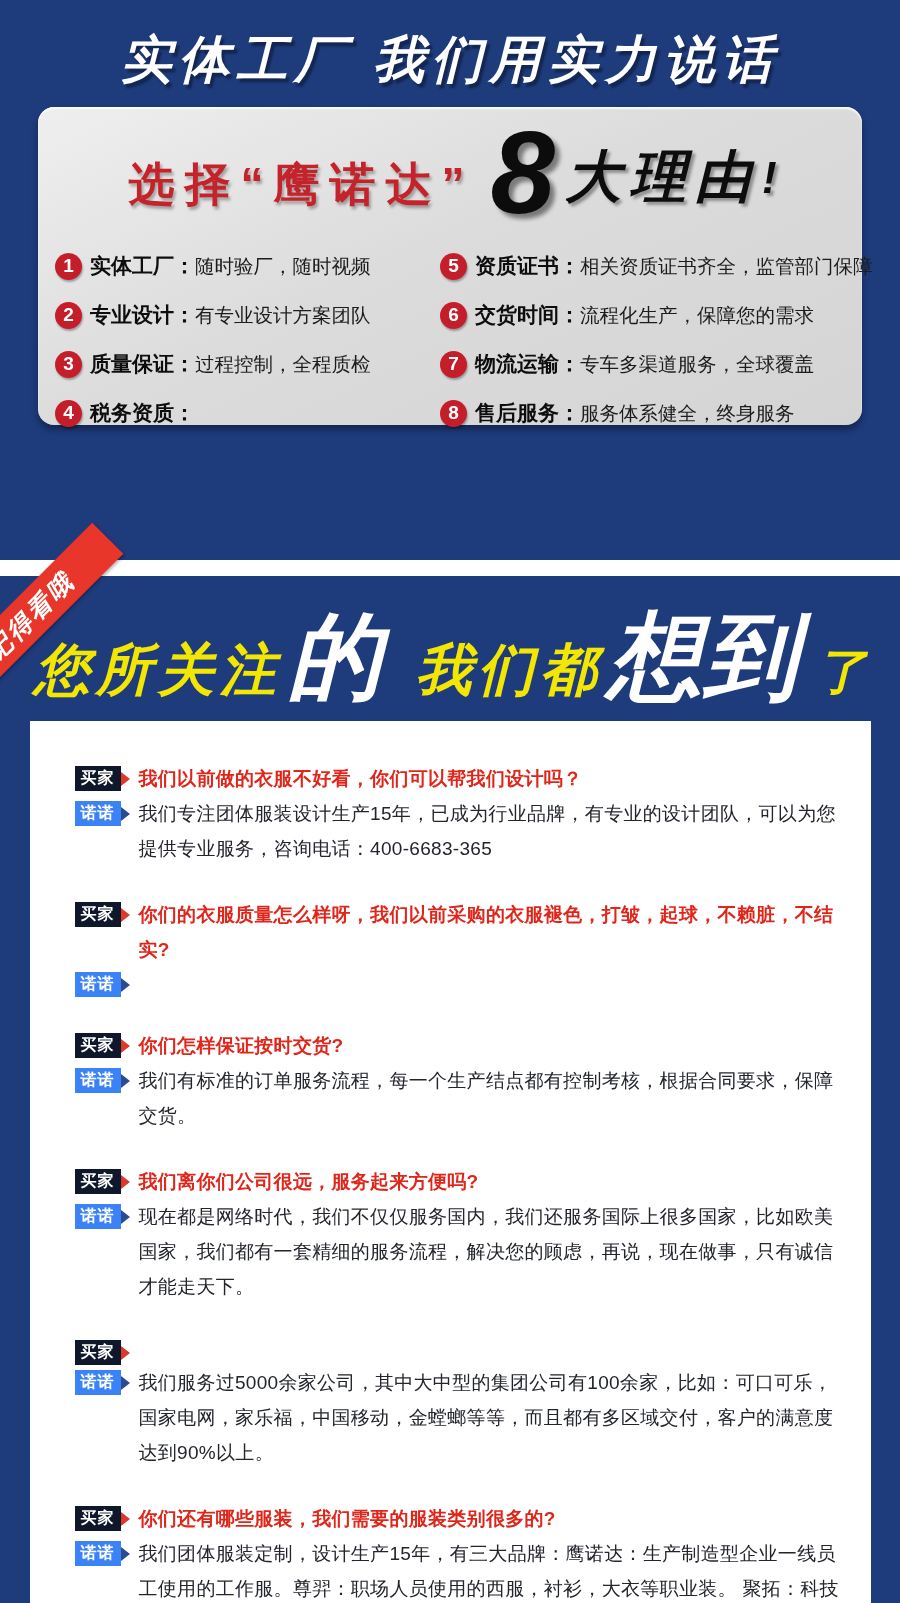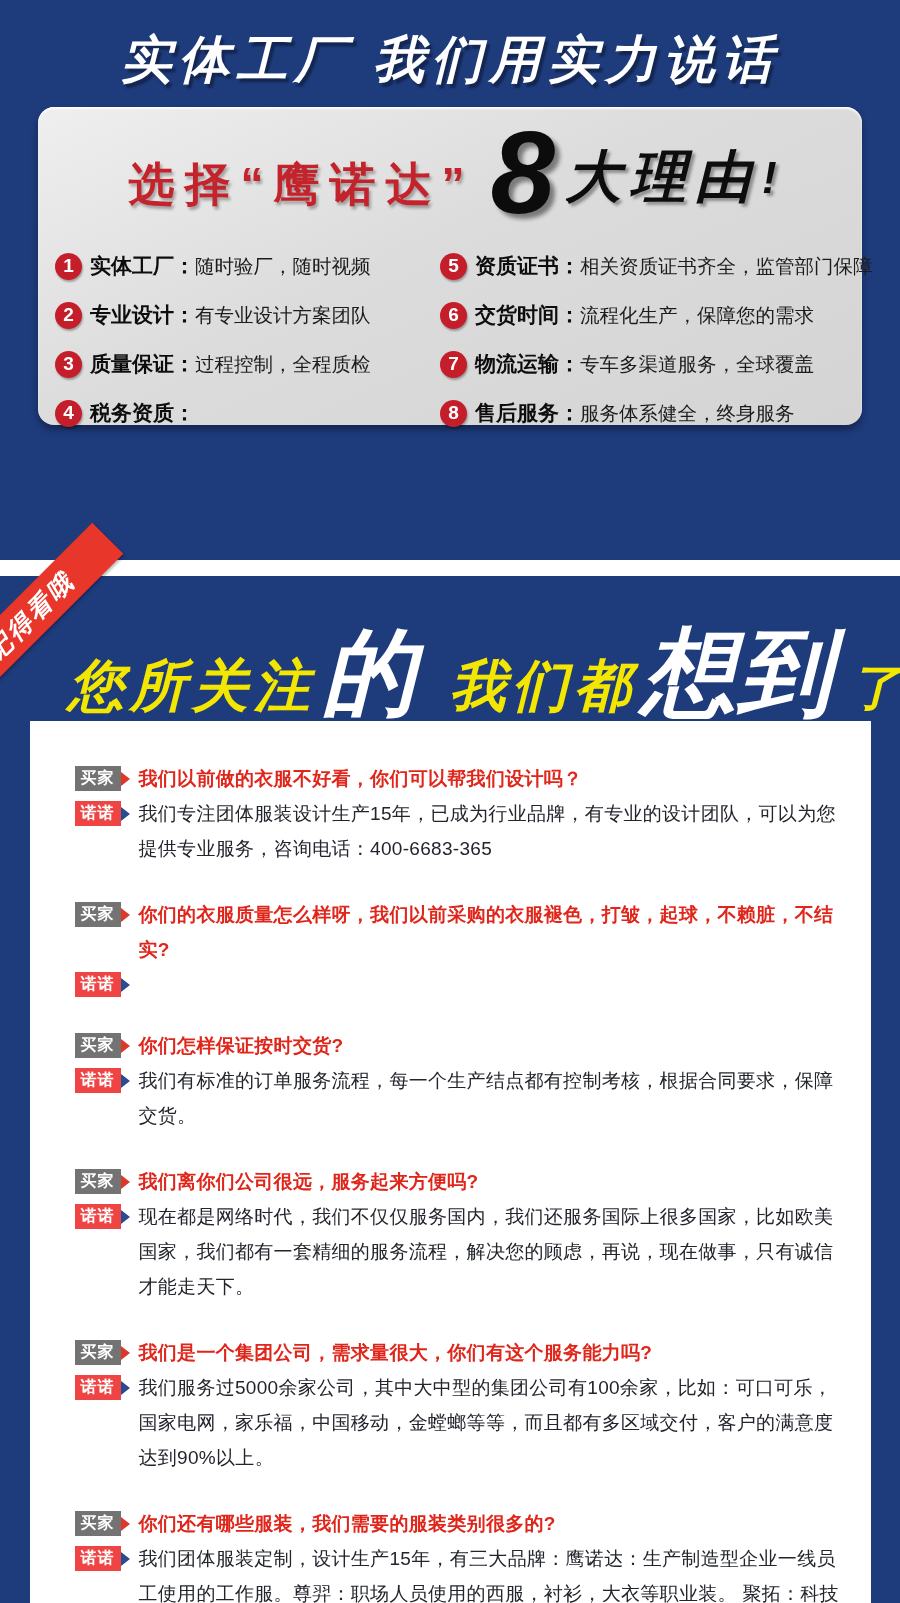--- a/index.html
+++ b/index.html
@@ -41,22 +41,22 @@
 
   
   .qa-section { position:relative; height:1140px; }
   .ribbon {
     position:absolute; left:-80px; top:18px; width:220px; height:44px; background:#e8362b;
     transform:rotate(-45deg); display:flex; align-items:center; justify-content:center;
     color:#ffffff; font-size:25px; font-weight:bold; font-style:italic; letter-spacing:3px;
     box-shadow:0 2px 3px rgba(0,0,0,0.3); z-index:3;
   }
   .heading-row {
-    height:129px; display:flex; align-items:baseline; justify-content:flex-end;
-    padding-top:50px; white-space:nowrap; font-style:italic; font-weight:bold; line-height:1;
+    height:129px; display:flex; align-items:baseline; justify-content:center;
+    padding-top:34px; white-space:nowrap; font-style:italic; font-weight:bold; line-height:1;
   }
   .h-yellow  { color:#f3e600; font-size:56px; letter-spacing:6px; }
   .h-white   { color:#ffffff; font-size:94px; letter-spacing:2px; margin:0 6px; }
   .h-yellow-sm { color:#f3e600; font-size:50px; margin-left:10px; }
   .h-gap { display:inline-block; width:26px; }
 
   .qa-card {
     width:841px; margin:16px auto 0; background:#ffffff; min-height:895px;
     padding:40px 28px 24px 45px;
   }
@@ -64,22 +64,22 @@
   .qa-row { display:flex; align-items:flex-start; }
   .tag-col { flex:none; width:64px; padding-top:5px; }
   .tag {
     position:relative; width:46px; height:25px; display:flex; align-items:center; justify-content:center;
     color:#ffffff; font-size:16px; font-weight:bold; letter-spacing:1px;
   }
   .tag::after {
     content:""; position:absolute; left:100%; top:50%; transform:translateY(-50%);
     border-top:7px solid transparent; border-bottom:7px solid transparent; border-left:9px solid;
   }
-  .tag-buyer { background:#737373; } .tag-buyer::after { border-left-color:#dc392c; }
-  .tag-seller { background:#ef4444; } .tag-seller::after { border-left-color:#2a4b8f; }
+  .tag-buyer { background:#0f172a; } .tag-buyer::after { border-left-color:#dc392c; }
+  .tag-seller { background:#3b82f6; } .tag-seller::after { border-left-color:#2a4b8f; }
   .q-text { color:#e0261b; font-size:19px; font-weight:bold; line-height:35px; letter-spacing:0.3px; }
   .a-text { color:#23252d; font-size:19px; line-height:35px; letter-spacing:0.3px; }
 </style>
 </head>
 <body>
 
 <div class="page">
 
   <div class="top-section">
     <div class="headline">实体工厂 我们用实力说话</div>
@@ -213,21 +213,20 @@
             </span>
           <span class="a-text">现在都是网络时代，我们不仅仅服务国内，我们还服务国际上很多国家，比如欧美国家，我们都有一套精细的服务流程，解决您的顾虑，再说，现在做事，只有诚信才能走天下。</span>
         </div>
       </div>
 
       <div class="qa-block">
         <div class="qa-row">
           <span class="tag-col">
               <span class="tag tag-buyer">买家</span>
             </span>
-          <span class="q-text">我们是一个集团公司，需求量很大，你们有这个服务能力吗?</span>
         </div>
         <div class="qa-row">
           <span class="tag-col">
               <span class="tag tag-seller">诺诺</span>
             </span>
           <span class="a-text">我们服务过5000余家公司，其中大中型的集团公司有100余家，比如：可口可乐，国家电网，家乐福，中国移动，金螳螂等等，而且都有多区域交付，客户的满意度达到90%以上。</span>
         </div>
       </div>
 
       <div class="qa-block">

